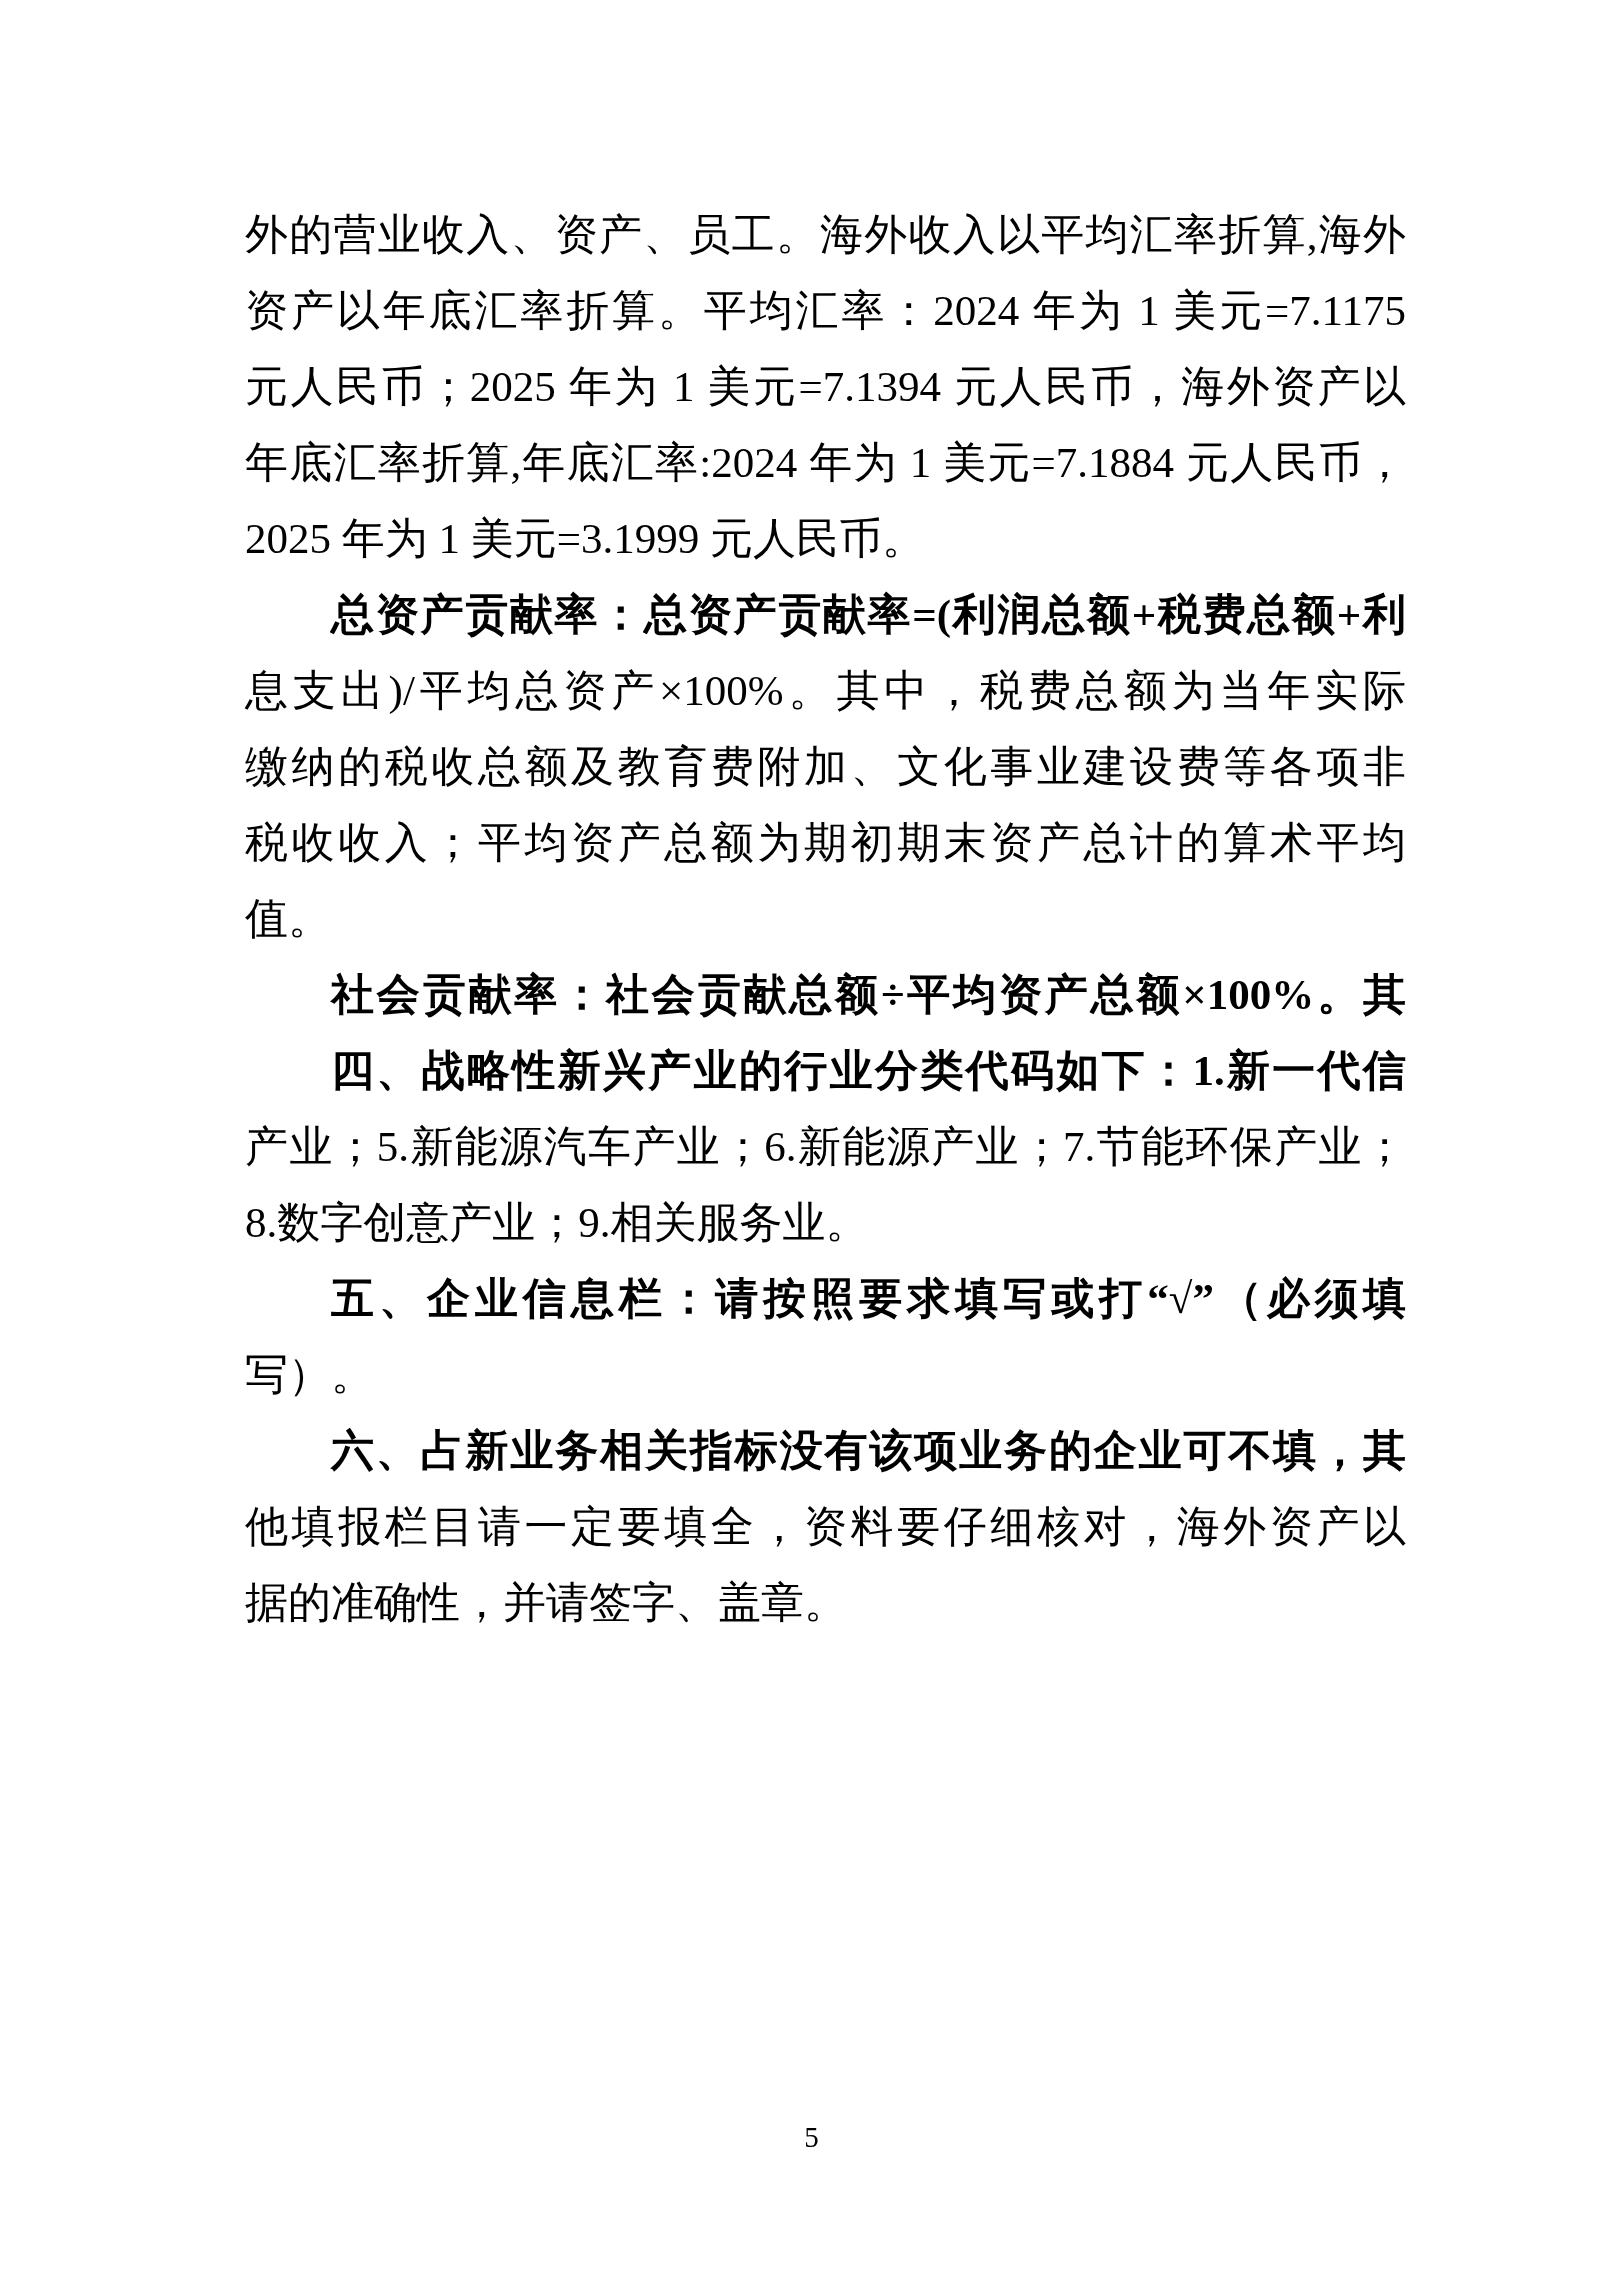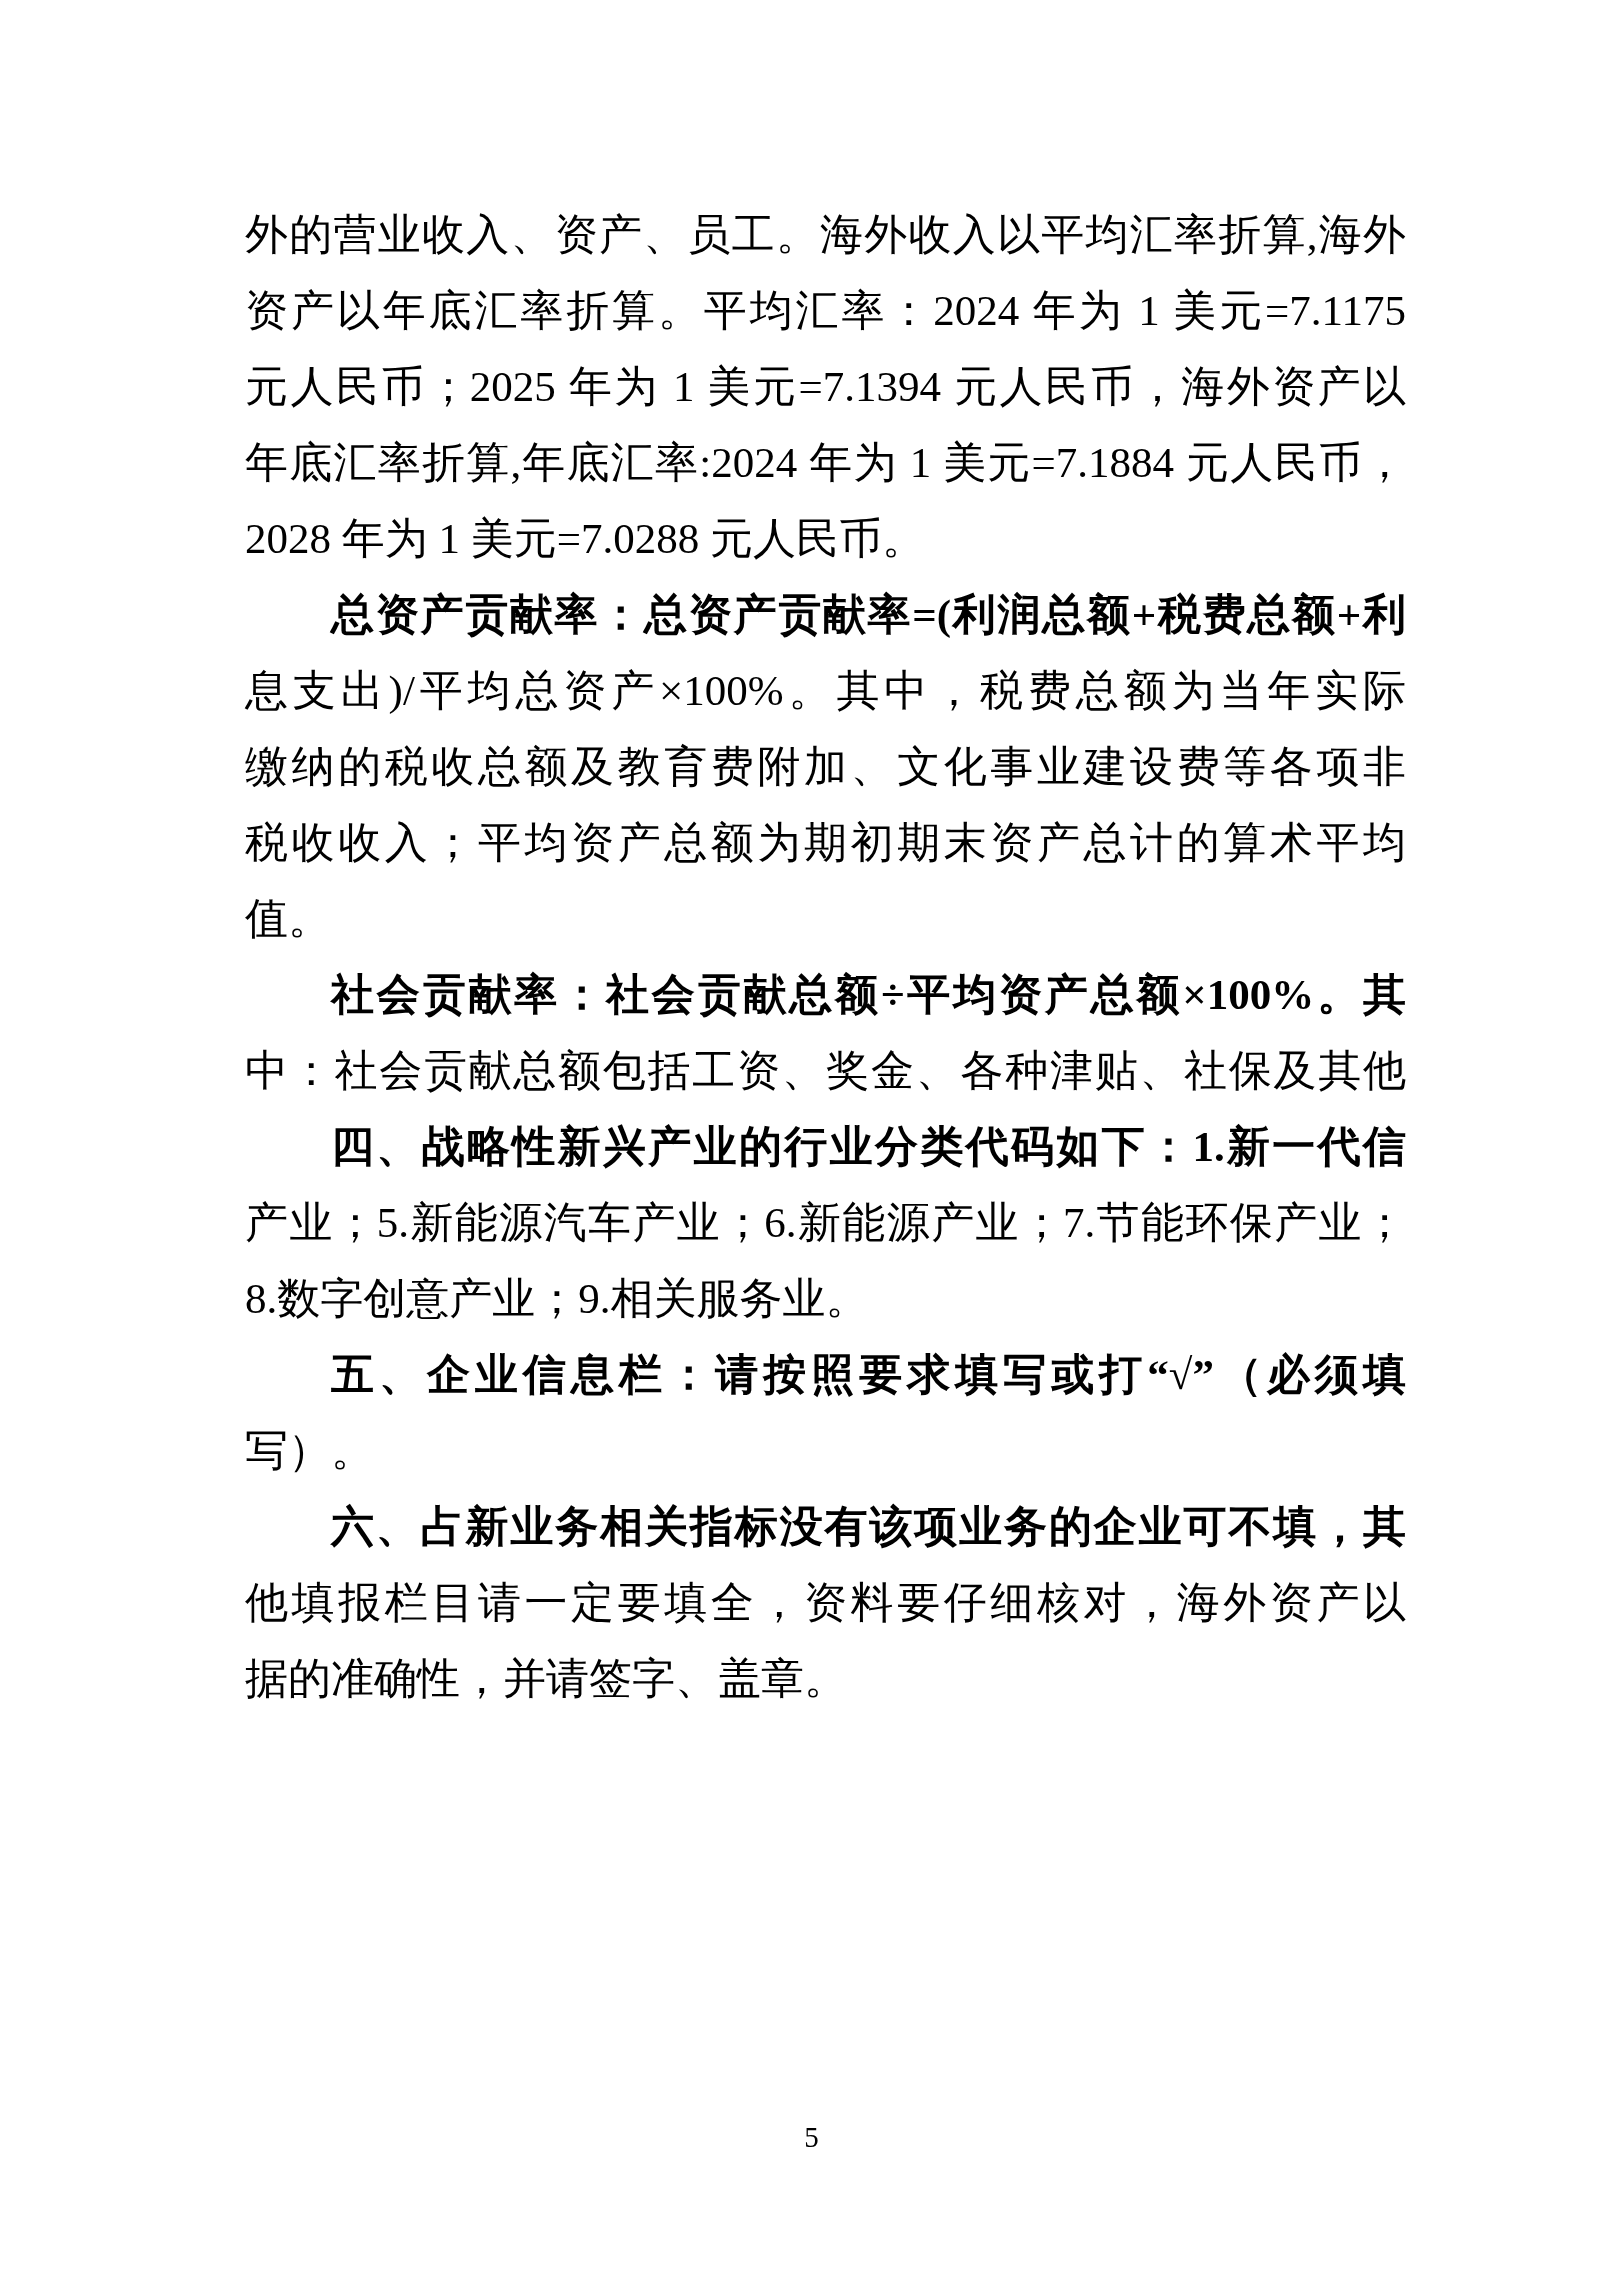--- a/index.html
+++ b/index.html
@@ -50,28 +50,27 @@
 </style>
 </head>
 <body>
 
 <div class="page">
   <div class="text-block">
       <div class="line">外的营业收入、资产、员工。海外收入以平均汇率折算,海外</div>
       <div class="line">资产以年底汇率折算。平均汇率：2024 年为 1 美元=7.1175</div>
       <div class="line">元人民币；2025 年为 1 美元=7.1394 元人民币，海外资产以</div>
       <div class="line">年底汇率折算,年底汇率:2024 年为 1 美元=7.1884 元人民币，</div>
-      <div class="line last">2028 年为 1 美元=7.0288 元人民币。</div>
+      <div class="line last">2025 年为 1 美元=3.1999 元人民币。</div>
       <div class="line indent">总资产贡献率：总资产贡献率=(利润总额+税费总额+利</div>
       <div class="line">息支出)/平均总资产×100%。其中，税费总额为当年实际</div>
       <div class="line">缴纳的税收总额及教育费附加、文化事业建设费等各项非</div>
       <div class="line">税收收入；平均资产总额为期初期末资产总计的算术平均</div>
       <div class="line last">值。</div>
       <div class="line indent">社会贡献率：社会贡献总额÷平均资产总额×100%。其</div>
-      <div class="line">中：社会贡献总额包括工资、奖金、各种津贴、社保及其他</div>
       <div class="line indent">四、战略性新兴产业的行业分类代码如下：1.新一代信</div>
       <div class="line">产业；5.新能源汽车产业；6.新能源产业；7.节能环保产业；</div>
       <div class="line last">8.数字创意产业；9.相关服务业。</div>
       <div class="line indent">五、企业信息栏：请按照要求填写或打“√”（必须填</div>
       <div class="line last">写）。</div>
       <div class="line indent">六、占新业务相关指标没有该项业务的企业可不填，其</div>
       <div class="line">他填报栏目请一定要填全，资料要仔细核对，海外资产以</div>
       <div class="line last">据的准确性，并请签字、盖章。</div>
     </div>
   <div class="page-number">5</div>

